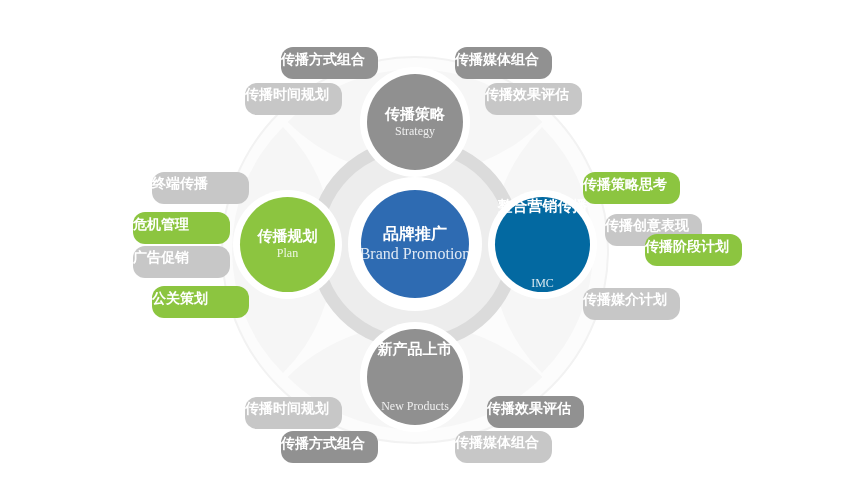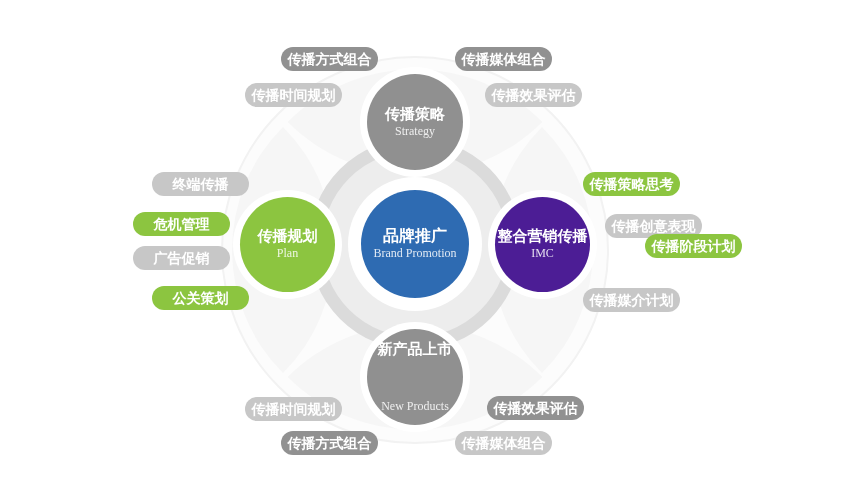--- a/index.html
+++ b/index.html
@@ -19,32 +19,32 @@
   .donut{position:absolute;left:309px;top:138px;width:212px;height:212px;border-radius:50%;
          background:#ededed;border:13px solid #dbdbdb;box-sizing:border-box;}
   .donut-hole{position:absolute;left:348px;top:177px;width:134px;height:134px;border-radius:50%;background:#fff;}
 
   
   .node{position:absolute;border-radius:50%;display:flex;flex-direction:column;align-items:center;
         justify-content:center;text-align:center;box-shadow:0 0 0 7px #fff;z-index:4;font-family:Liberation Serif, serif;}
   .node-top{left:367px;top:74px;width:96px;height:96px;background:#909090;}
   .node-bottom{left:367px;top:329px;width:96px;height:96px;background:#909090;gap:40px;}
   .node-left{left:240px;top:197px;width:95px;height:95px;background:#8cc540;align-items:center;}
-  .node-right{left:495px;top:197px;width:95px;height:95px;background:#4c1d95;}
+  .node-right{left:495px;top:197px;width:95px;height:95px;background:#0369a1;justify-content:space-between;}
   .node-center{left:361px;top:190px;width:108px;height:108px;background:#2e6bb2;box-shadow:none;z-index:5;}
   .node-title{font-size:15px;font-weight:bold;color:#fff;line-height:1.25;white-space:nowrap;}
   .node-sub{font-size:12px;color:rgba(255,255,255,.85);line-height:1.3;white-space:nowrap;}
   .node-center .node-title{font-size:16px;}
-  .node-center .node-sub{font-size:12px;}
+  .node-center .node-sub{font-size:16px;}
 
   
-  .pill{position:absolute;width:97px;height:24px;line-height:24px;border-radius:12px;text-align:center;
+  .pill{position:absolute;width:97px;height:32px;line-height:24px;border-radius:12px;
         font-size:14px;font-weight:bold;color:#fff;white-space:nowrap;z-index:6;}
   .pill.dark{background:#919191;}
-  .pill.light{background:#c7c7c7;}
+  .pill.light{background:#c7c7c7;font-family:Liberation Serif, serif;}
   .pill.green{background:#8cc540;}
   .pos-0{left:281px;top:47px;}   .pos-1{left:455px;top:47px;}
   .pos-2{left:245px;top:83px;}   .pos-3{left:485px;top:83px;}
   .pos-4{left:152px;top:172px;}  .pos-5{left:583px;top:172px;}
   .pos-6{left:133px;top:212px;}  .pos-7{left:605px;top:214px;}
   .pos-8{left:133px;top:246px;}  .pos-9{left:605px;top:234px;margin-left:40px;}
   .pos-10{left:152px;top:286px;} .pos-11{left:583px;top:288px;}
   .pos-12{left:245px;top:397px;} .pos-13{left:487px;top:396px;}
   .pos-14{left:281px;top:431px;} .pos-15{left:455px;top:431px;}
 </style>

